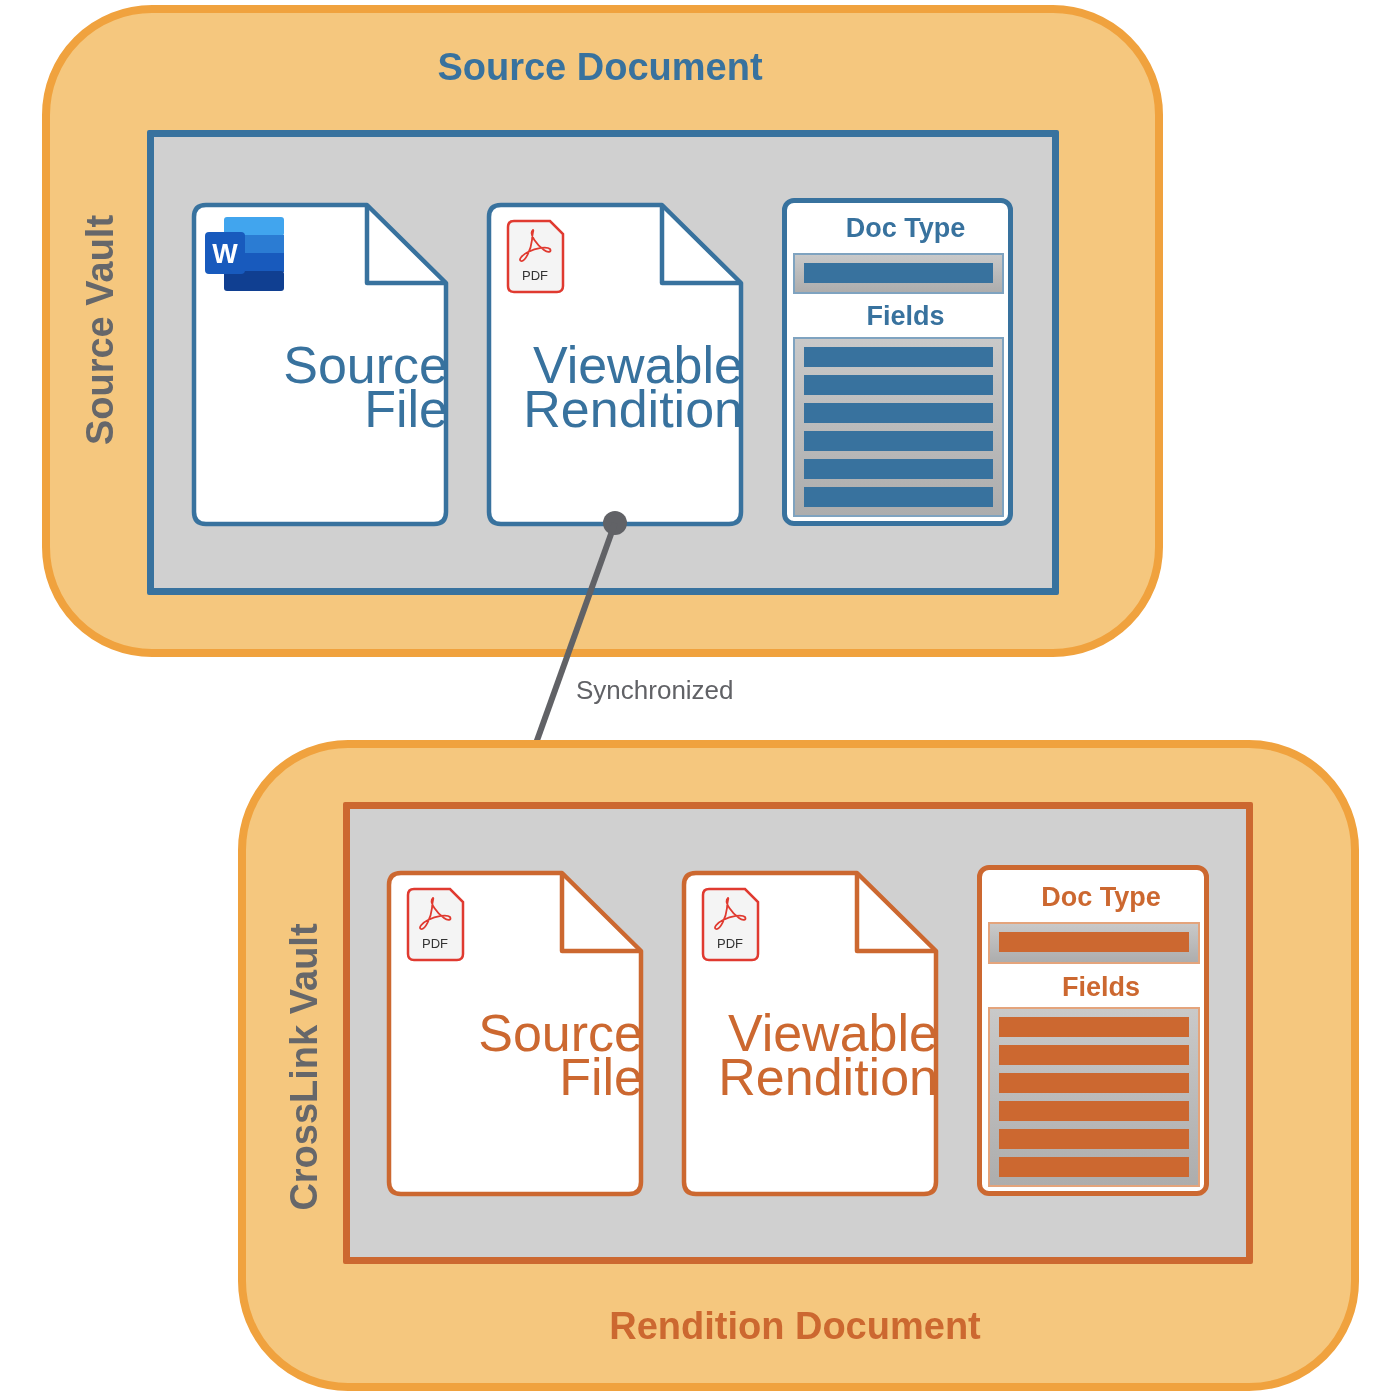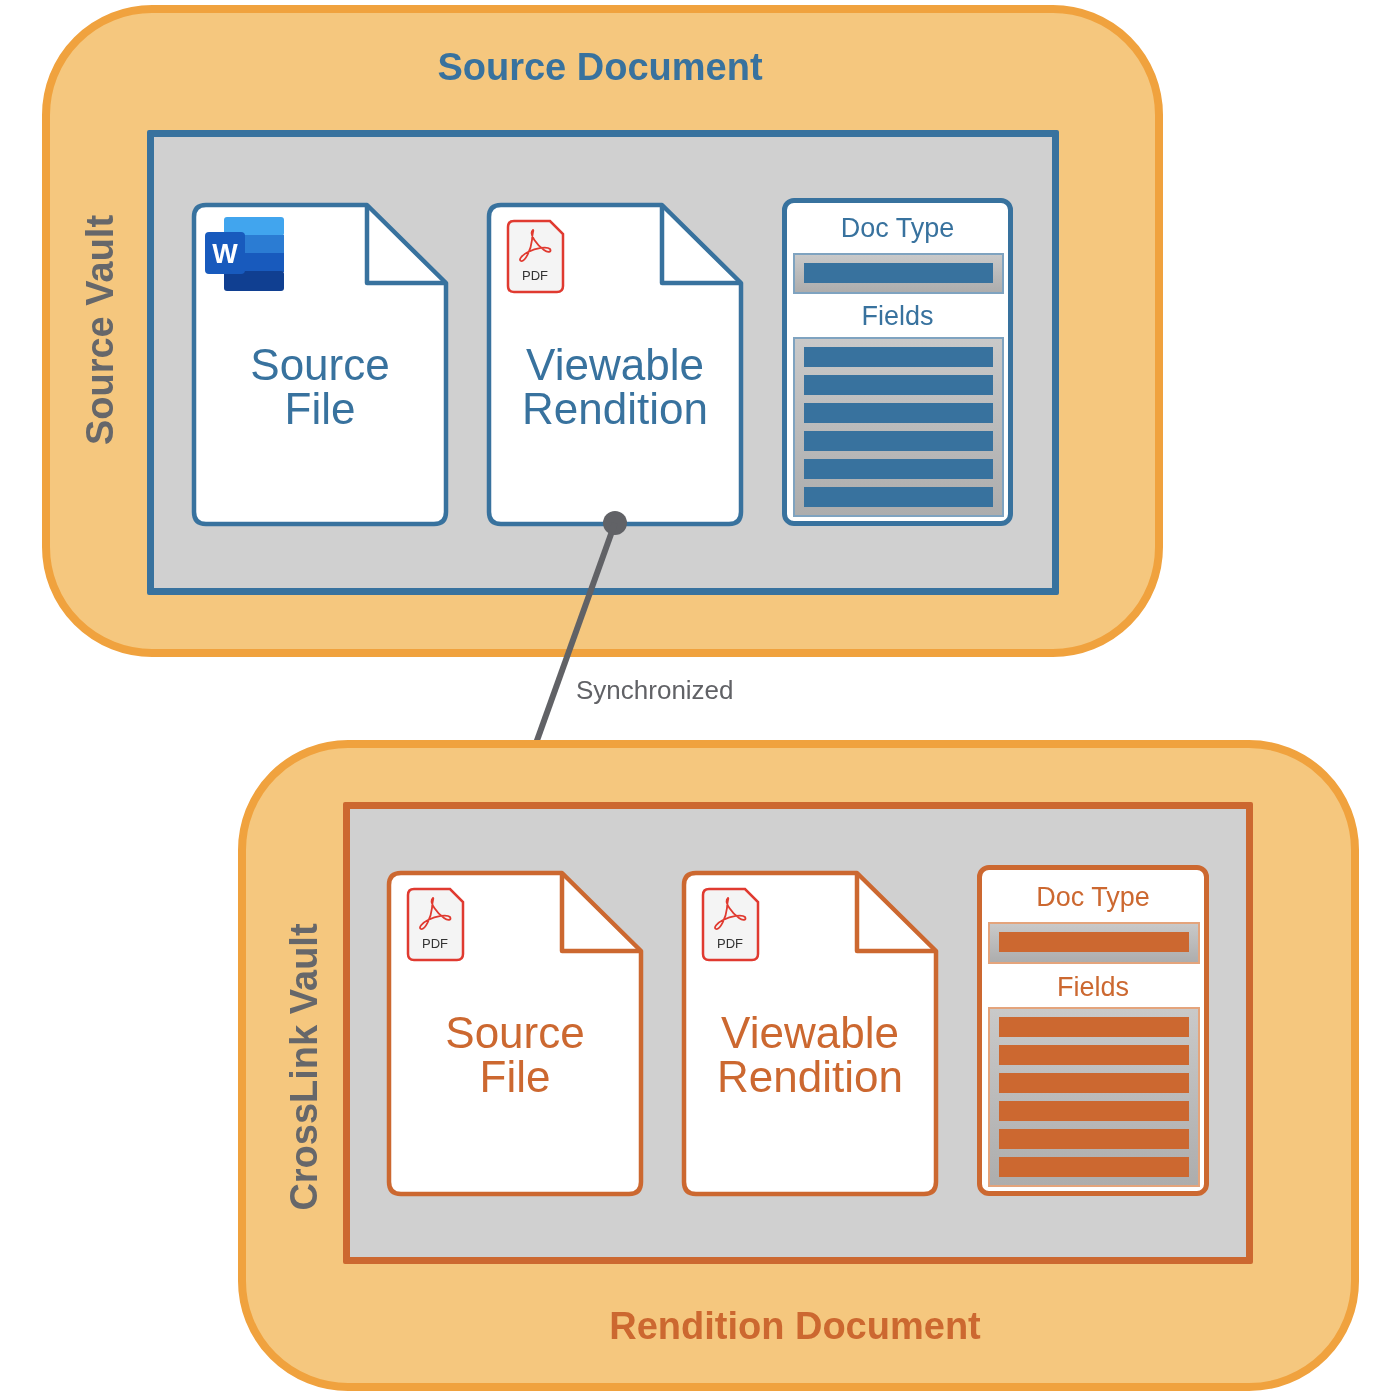--- a/index.html
+++ b/index.html
@@ -5,26 +5,26 @@
   html, body { margin:0; padding:0; background:#ffffff; }
   body { width:1394px; height:1396px; position:relative; overflow:hidden; font-family:"Liberation Sans", "DejaVu Sans", sans-serif; }
   .vault { position:absolute; box-sizing:border-box; background:#F5C77E; border:8px solid #F0A23E; border-radius:110px; }
   .inner { position:absolute; box-sizing:border-box; background:#D0D0D0; }
   .inner.blue { border:7px solid #38729E; border-radius:2px; }
   .inner.orange { border:7px solid #CC6830; border-radius:2px; }
   .doc-title { position:absolute; font-weight:bold; font-size:38px; text-align:center; white-space:nowrap; }
   .vault-label { position:absolute; font-weight:bold; font-size:38px; color:#66676A; white-space:nowrap; transform:rotate(-90deg); transform-origin:center center; text-align:center; }
   .file-card { position:absolute; }
   .file-card svg { position:absolute; left:0; top:0; overflow:visible; }
-  .file-label { position:absolute; left:0; width:100%; text-align:center; font-size:44px; line-height:44px; }
+  .file-label { position:absolute; left:0; width:100%; text-align:right; font-size:52px; line-height:44px; }
   .app-icon { position:absolute; }
   .meta-card { position:absolute; box-sizing:border-box; background:#fff; border:5px solid; border-radius:12px; }
   .meta-card.blue { border-color:#38729E; }
   .meta-card.orange { border-color:#CC6830; }
-  .meta-heading { position:absolute; left:0; width:100%; text-align:center; font-size:27px; }
+  .meta-heading { position:absolute; left:8px; width:100%; text-align:center; font-size:27px;font-weight:bold; }
   .meta-box { position:absolute; box-sizing:border-box; background:linear-gradient(#c9c9c9,#adadad); border:2px solid; }
   .meta-box.blue { border-color:#7FA3C0; }
   .meta-box.orange { border-color:#E4A47C; }
   .bar { position:absolute; left:9px; right:9px; height:20px; }
   .bar.blue { background:#38729E; }
   .bar.orange { background:#CC6830; }
   .sync-label { position:absolute; font-size:26px; color:#616266; white-space:nowrap; }
   .arrow { position:absolute; left:0; top:0; }
 </style>
 </head>

